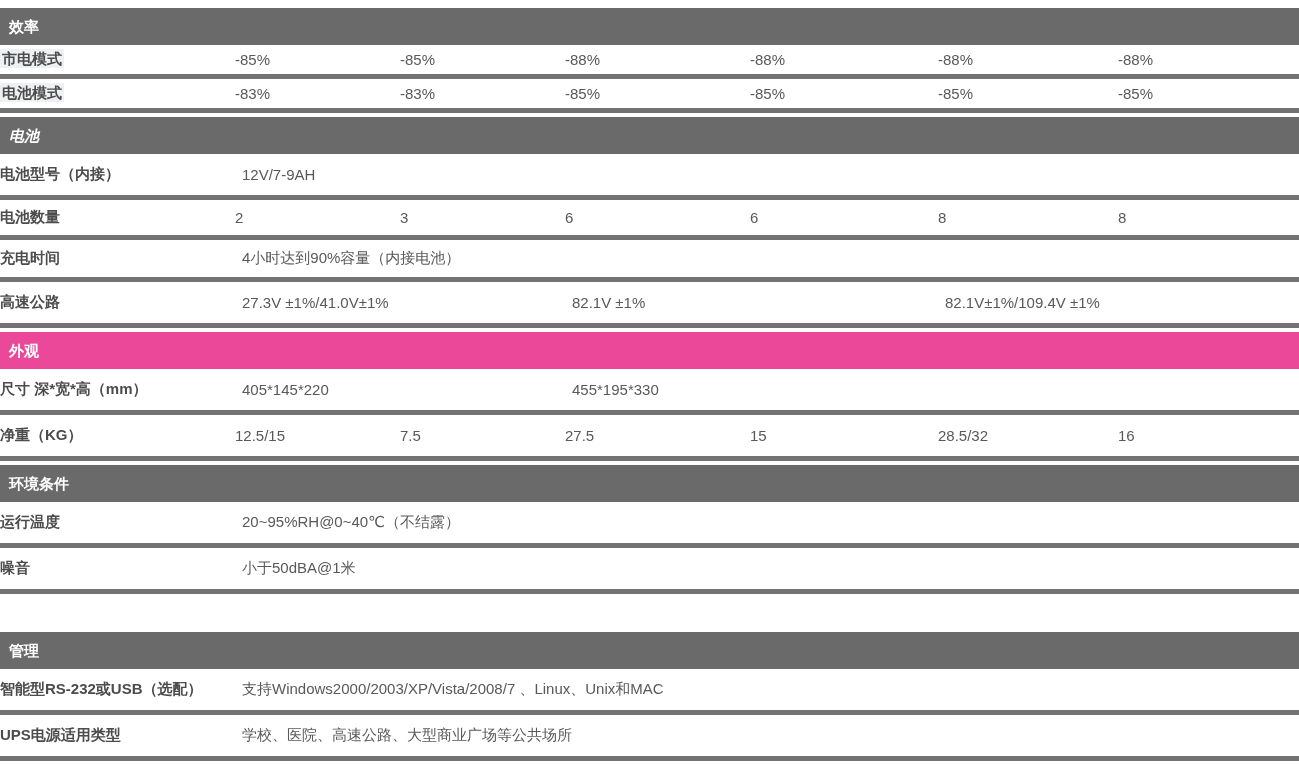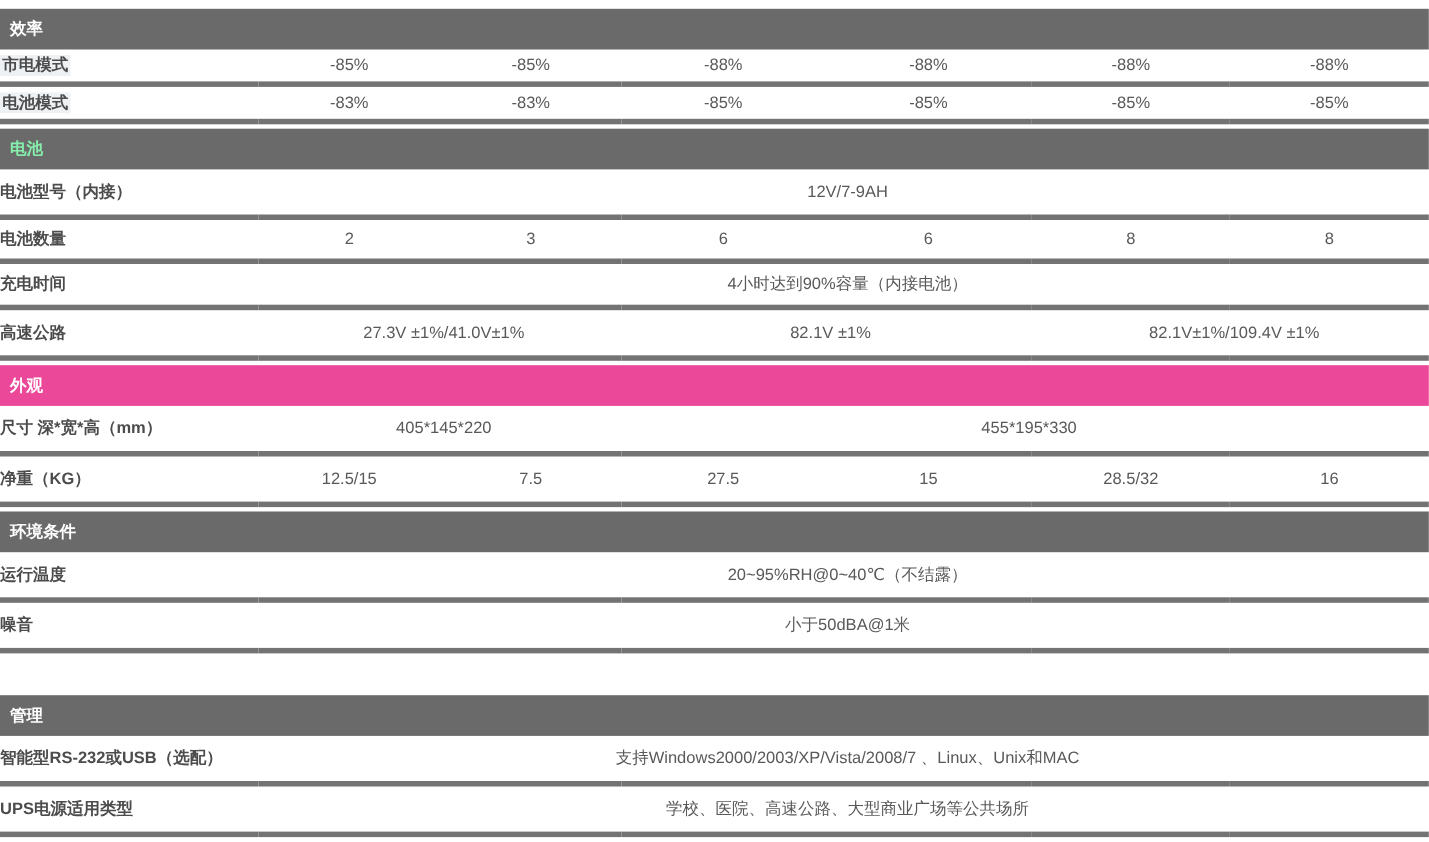--- a/index.html
+++ b/index.html
@@ -60,21 +60,20 @@
     color: #4c4c4c;
     padding-left: 8px;
   }
   tr.sec0 td.label span {
     background: #eef1f4;
     padding: 1px 2px;
   }
   td.val {
     color: #595959;
     padding-left: 2px;
-    text-align: center;
   }
   td.val.span {
     padding-left: 7px;
   }
   .bottom-divider {
     margin-top: 37px;
     width: 1299px;
     border-top: 1px solid #e7e7e7;
     height: 0;
   }
@@ -115,21 +114,21 @@
           <td colspan="1" class="val">-85%</td>
           <td colspan="1" class="val">-85%</td>
           <td colspan="1" class="val">-85%</td>
           <td colspan="1" class="val">-85%</td>
         </tr>
         <tr class="gap">
           <td colspan="7"></td>
         </tr>
         <tr class="bar-row">
           <td colspan="7">
-            <div class="section-bar" style="background: rgb(106, 106, 106); color: #86efac;">电池</div>
+            <div class="section-bar" style="background: rgb(106, 106, 106); color: #ffffff; font-style: italic;">电池</div>
           </td>
         </tr>
         <tr class="data-row sec1 r0">
           <td class="label"><span>电池型号（内接）</span></td>
           <td colspan="6" class="val span">12V/7-9AH</td>
         </tr>
         <tr class="data-row sec1 r1">
           <td class="label"><span>电池数量</span></td>
           <td colspan="1" class="val">2</td>
           <td colspan="1" class="val">3</td>

